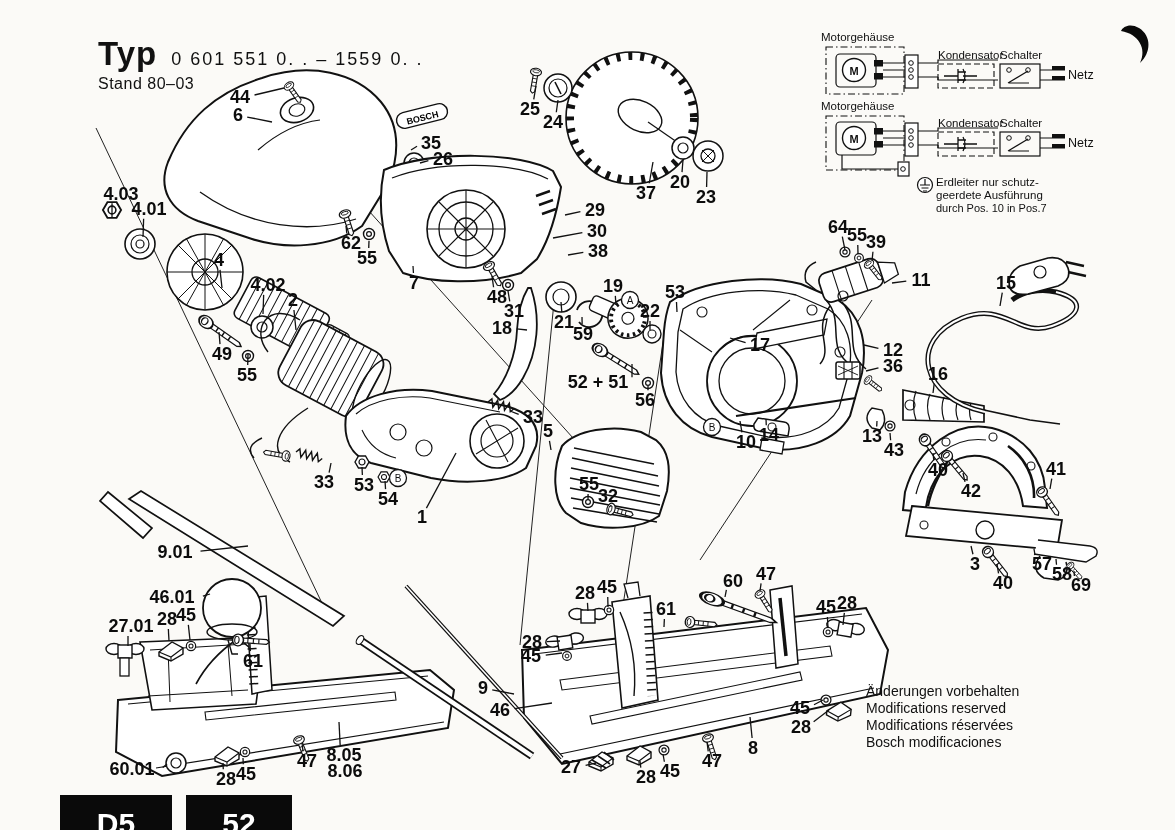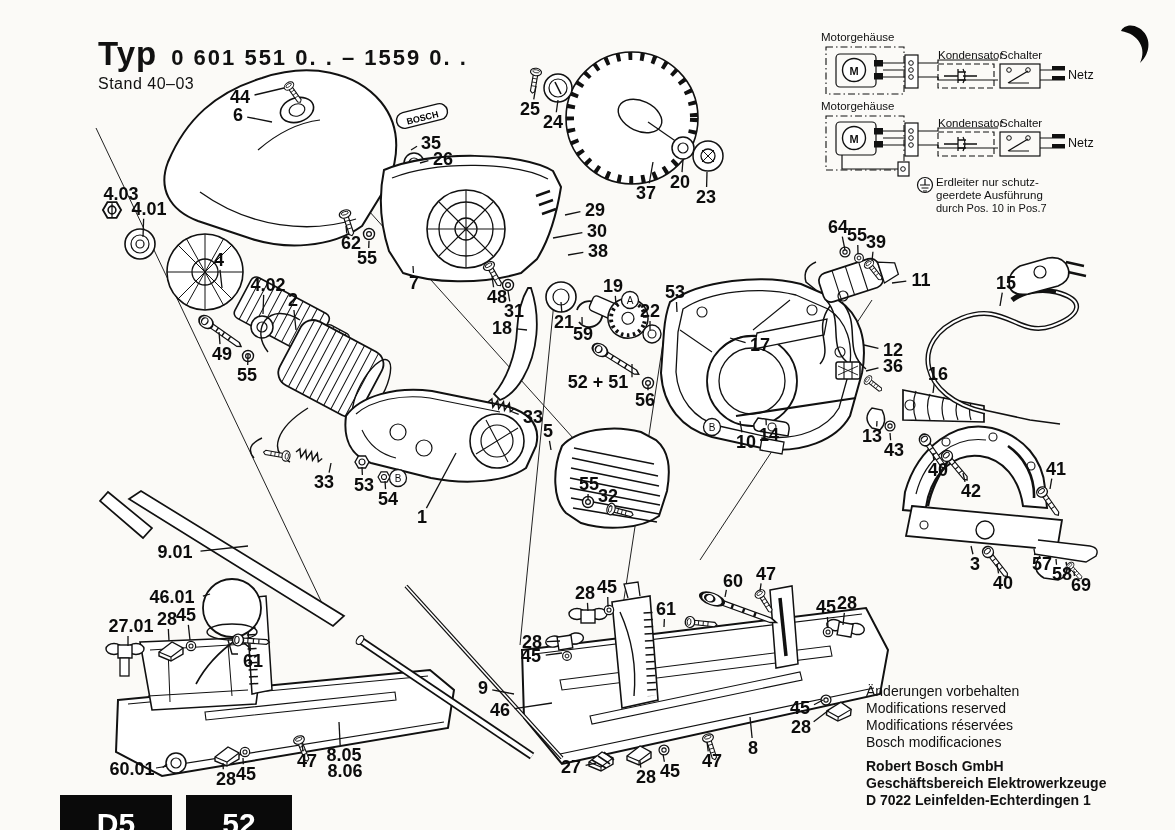--- a/index.html
+++ b/index.html
@@ -5,21 +5,21 @@
   html,body{margin:0;padding:0;}
   body{
     width:1175px;height:830px;position:relative;overflow:hidden;
     background:#fbfaf7;
     font-family:"Liberation Sans","DejaVu Sans",sans-serif;
     color:#111;
   }
   svg text{font-family:"Liberation Sans","DejaVu Sans",sans-serif;}
   .titleblock{position:absolute;left:98px;top:36px;line-height:1.1;}
   .titleblock .typ{font-size:33px;font-weight:bold;letter-spacing:1px;}
-  .titleblock .num{font-size:22px;font-weight:bold;margin-left:14px;letter-spacing:2px;}
+  .titleblock .num{font-size:18px;font-weight:normal;margin-left:14px;letter-spacing:2px;}
   .titleblock .stand{font-size:16px;margin-top:3px;letter-spacing:.5px;}
   .footerblock{position:absolute;left:866px;top:683px;font-size:14px;line-height:1.22;}
   .footerblock .company{margin-top:7px;font-weight:bold;line-height:1.22;}
   .plate{position:absolute;top:795px;height:40px;background:#0a0a0a;color:#fff;
     font-weight:bold;font-size:30px;text-align:center;line-height:58px;overflow:hidden;}
   .plate1{left:60px;width:112px;}
   .plate2{left:186px;width:106px;}
   #artwrap{position:absolute;left:0;top:0;width:1175px;height:830px;}
 </style>
 </head>
@@ -610,29 +610,24 @@
           <text x="398" y="481.5" text-anchor="middle" font-size="10" fill="#111">B</text>
         </g>
       </g>
 </svg>
 </div>
 
 <div class="titleblock">
   <div>
     <span class="typ">Typ</span><span class="num">0 601 551 0. . – 1559 0. .</span>
   </div>
-  <div class="stand">Stand 40–03</div>
+  <div class="stand">Stand 80–03</div>
 </div>
 
 <div class="footerblock">
   <div>Änderungen vorbehalten</div>
   <div>Modifications reserved</div>
   <div>Modifications réservées</div>
   <div>Bosch modificaciones</div>
-  <div class="company">
-    <div>Robert Bosch GmbH</div>
-    <div>Geschäftsbereich Elektrowerkzeuge</div>
-    <div>D 7022 Leinfelden-Echterdingen 1</div>
-  </div>
 </div>
 
 <div class="plate plate1">D5</div>
 <div class="plate plate2">52</div>
 
 </body></html>

